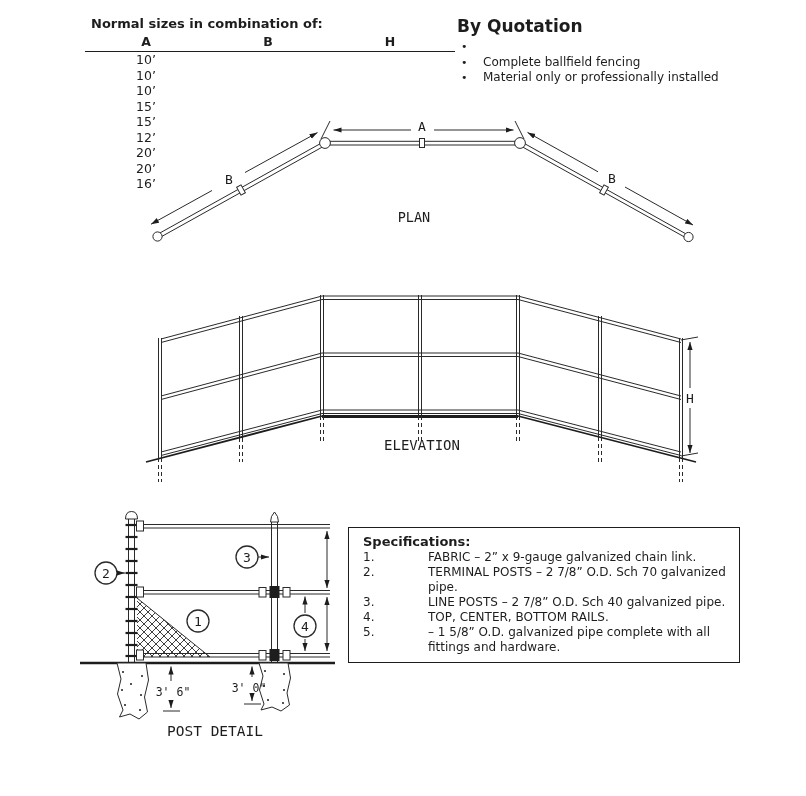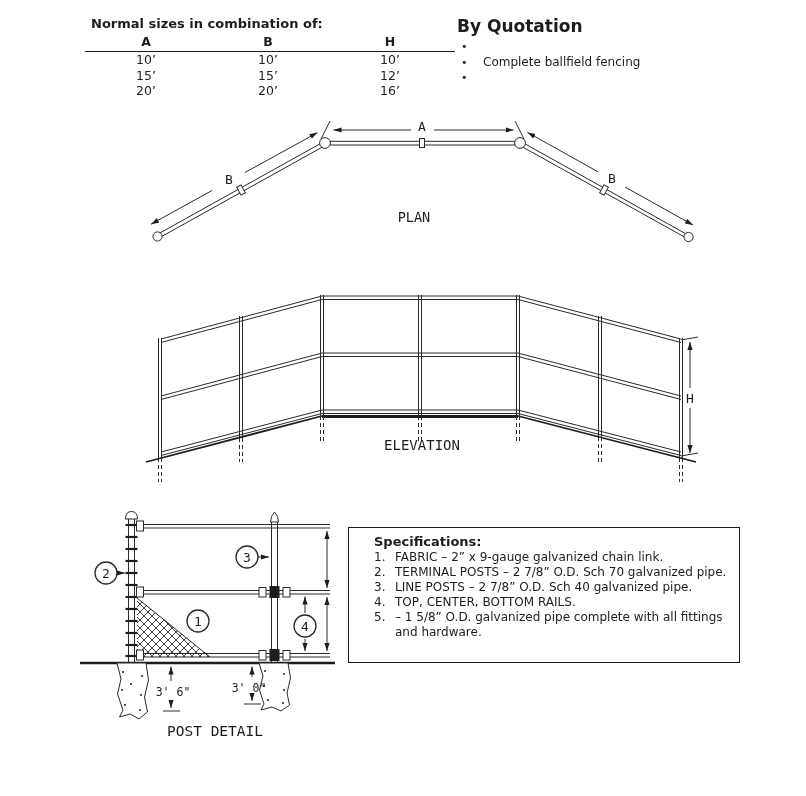--- a/index.html
+++ b/index.html
@@ -5,38 +5,38 @@
   html,body{margin:0;padding:0;background:#ffffff;}
   .page{position:relative;width:806px;height:796px;background:#ffffff;overflow:hidden;
         font-family:"DejaVu Sans",sans-serif;color:#1d1d1d;}
   .abs{position:absolute;}
   
   .size-table{left:85px;top:16px;width:370px;}
   .size-title{font-size:13px;font-weight:bold;margin:0 0 3px 6px;}
   .cols{display:flex;}
   .cols span{width:122px;text-align:center;}
   .cols.hdr{font-weight:bold;font-size:12.5px;border-bottom:1.6px solid #1d1d1d;padding-bottom:2px;}
-  .cols.row{font-size:12.5px;line-height:15.5px;}
+  .cols.row{font-size:12.5px;line-height:15.5px;flex-direction:column;}
   
   .quotation{left:457px;top:16px;width:330px;}
   .q-title{font-size:17px;font-weight:bold;margin:0 0 3px 0;}
   .q-item{display:flex;font-size:12px;line-height:15.6px;}
   .q-item .dot{width:26px;padding-left:4px;box-sizing:border-box;font-size:11px;}
   
   svg{position:absolute;overflow:visible;}
   svg text{font-family:"DejaVu Sans Mono",monospace;fill:#1d1d1d;}
   .ln{stroke:#2a2a2a;stroke-width:1;fill:none;}
   .thk{stroke:#1d1d1d;stroke-width:2.4;fill:none;}
   
   .spec-box{left:348px;top:527px;width:392px;height:136px;border:1.6px solid #1d1d1d;
-            box-sizing:border-box;padding:6px 5px 4px 25px;}
+            box-sizing:border-box;padding:6px 5px 4px 14px;}
   .spec-title{font-size:13px;font-weight:bold;line-height:16px;}
   .spec-item{display:flex;font-size:12px;line-height:15px;}
   .spec-item .num{width:21px;flex:none;}
-  .spec-item .txt{flex:1;}
+  .spec-item .txt{flex:1;margin-left:44px;}
 </style>
 </head>
 <body>
 
 <div class="page">
 
   <section class="abs size-table">
     <div class="size-title">Normal sizes in combination of:</div>
     <div class="cols hdr">
       <span>A</span>
@@ -64,20 +64,21 @@
     <div class="q-title">By Quotation</div>
     <div class="q-item">
       <span class="dot">•</span>
     </div>
     <div class="q-item">
       <span class="dot">•</span>
       <span>Complete ballfield fencing</span>
     </div>
     <div class="q-item">
       <span class="dot">•</span>
+      <span>Material only or professionally installed</span>
     </div>
   </section>
 
   <svg class="abs" style="left:128px;top:110px;" width="580" height="138" viewBox="128 110 580 138">
     <defs>
       <marker id="mP" markerWidth="9" markerHeight="6" refX="8" refY="2.6" orient="auto">
         <path d="M0,0 L8,2.6 L0,5.2 z" fill="#1d1d1d"></path>
       </marker>
     </defs>
 

